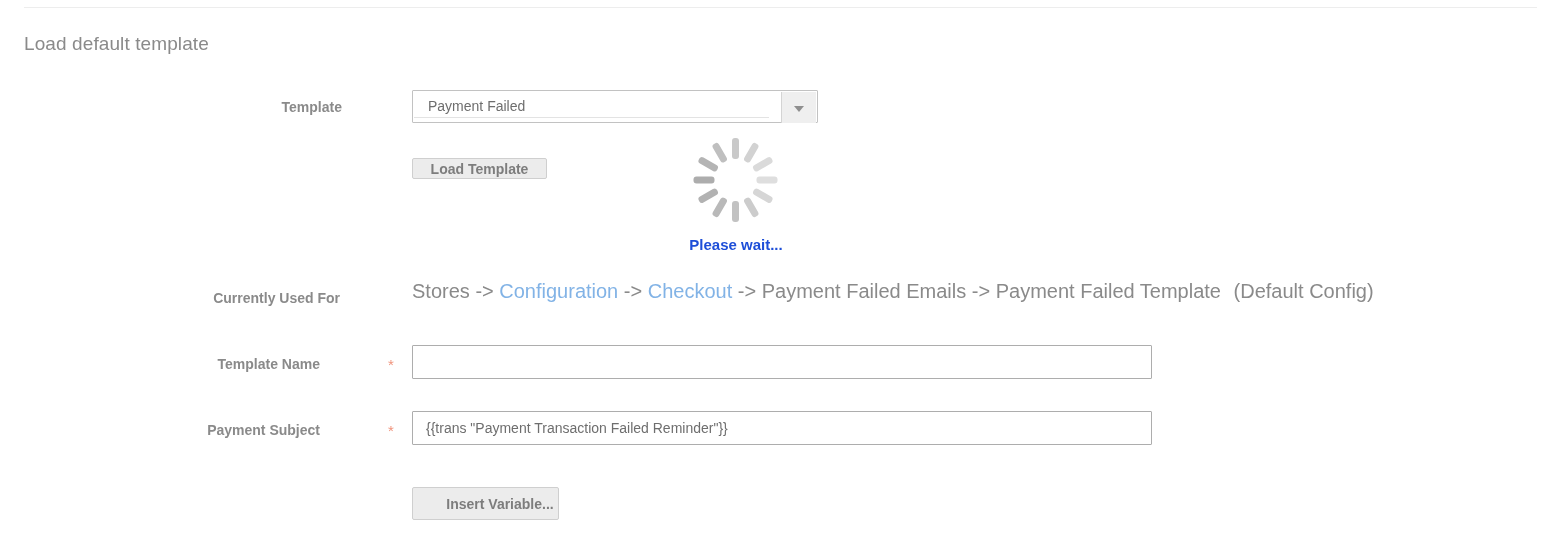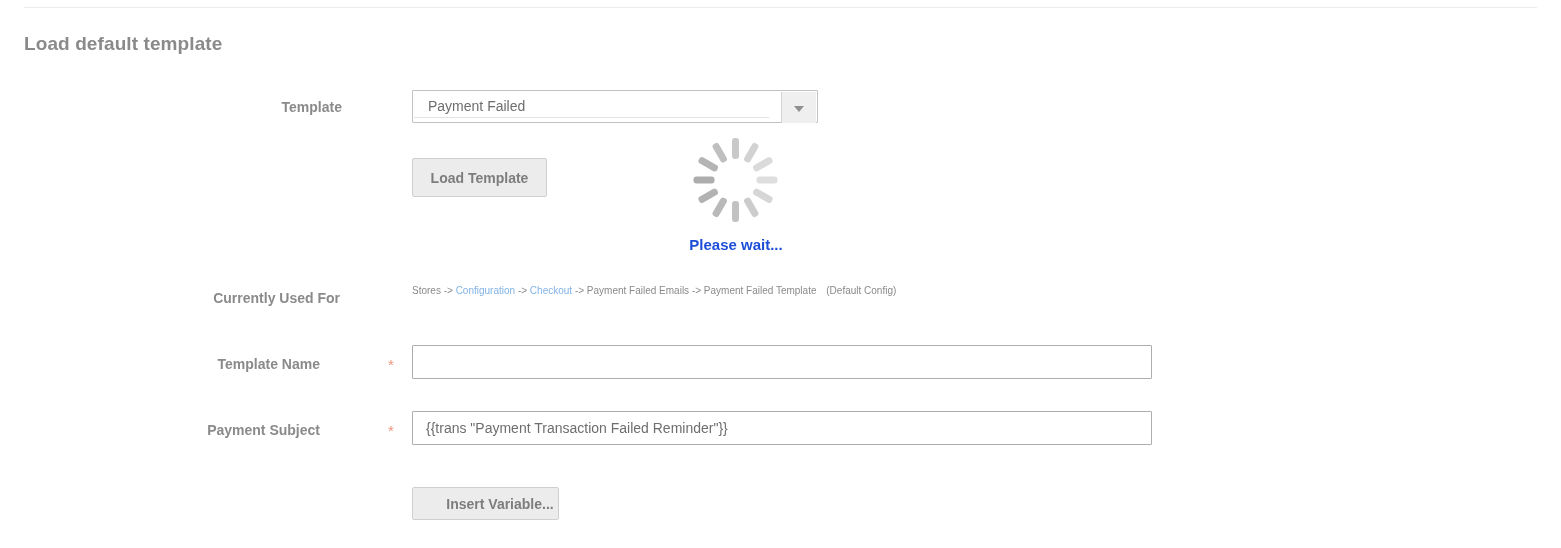--- a/index.html
+++ b/index.html
@@ -30,21 +30,21 @@
     top: 7px;
     width: 1513px;
     height: 1px;
     background: #ededed;
   }
 
   
   .section-title {
     position: absolute;
     font-size: 19px;
-    font-weight: 700;
+    font-weight: 400;
     color: #8a8a8a;
     letter-spacing: 0.1px;
     white-space: nowrap;
   }
   #load-default-title { left: 24px; top: 33px; }
   #template-info-title { left: 24px; top: 225px; }
 
   
   .field-label {
     position: absolute;
@@ -128,21 +128,21 @@
     font-family: "Liberation Sans", sans-serif;
     cursor: pointer;
     padding: 0;
     text-align: center;
     white-space: nowrap;
   }
   #load-template-button {
     left: 412px;
     top: 158px;
     width: 135px;
-    height: 39px;
+    height: 21px;
   }
   #insert-variable-button {
     left: 412px;
     top: 487px;
     width: 147px;
     height: 33px;
     padding-left: 29px;
   }
 
   
@@ -176,21 +176,21 @@
     color: #1d4ed8;
     white-space: nowrap;
   }
 
   
   #currently-used-label { left: 170px; top: 290px; width: 170px; }
   .used-for-value {
     position: absolute;
     left: 412px;
     top: 282px;
-    font-size: 10px;
+    font-size: 20px;
     color: #8a8a8a;
     white-space: nowrap;
     line-height: 18px;
   }
   .used-for-value .lnk {
     color: #82b3e6;
     text-decoration: none;
     cursor: pointer;
   }
   .used-for-value .sep { color: #8a8a8a; }

